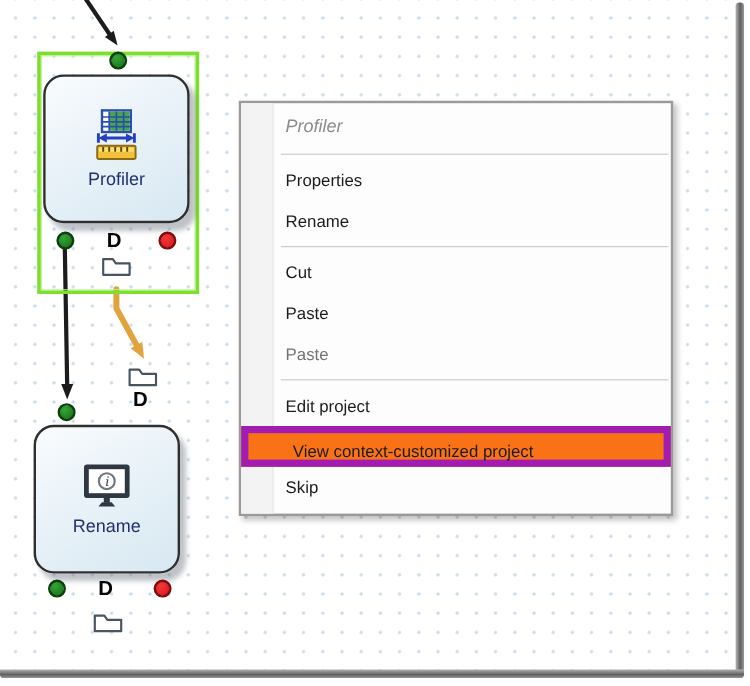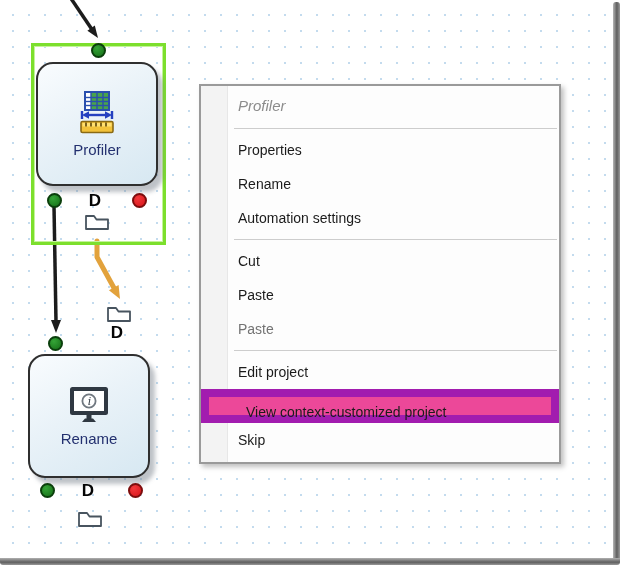--- a/index.html
+++ b/index.html
@@ -39,21 +39,21 @@
         background:#fdfdfd;border:2px solid #9a9a9a;box-shadow:3px 3px 5px rgba(0,0,0,.25);
         padding:2px 0 5px 0;z-index:20;}
   .menu-gutter{position:absolute;left:0;top:0;bottom:0;width:26px;background:#f3f3f3;
         border-right:1px solid #e7e7e7;}
   .menu-header{position:relative;height:36px;line-height:36px;padding-left:37px;
         font-size:15px;font-style:italic;color:#8c8c8c;}
   .menu-sep{position:relative;height:1px;background:#cdcdcd;margin:4px 2px 4px 33px;}
   .menu-item{position:relative;height:34px;line-height:34px;padding-left:37px;
         font-size:14px;font-weight:400;color:#1b1b1b;}
   .menu-item.disabled{color:#737373;}
-  .menu-item.highlighted{background:#ec4899;border:8px solid #a21caf;box-sizing:border-box;
+  .menu-item.highlighted{background:#f97316;border:6px solid #a21caf;box-sizing:border-box;
         line-height:30px;}
 </style>
 </head>
 <body>
 
 <div class="screen">
   <div class="dots"></div>
 
   <svg class="wires" width="625" height="572" viewBox="0 0 625 572">
     <g>
@@ -130,21 +130,20 @@
   <svg class="fld" style="left:77px;top:509px;" width="26" height="19" viewBox="0 0 26 19">
     <path d="M2 17 L2 4 L10 4 L12.5 7.5 L24 7.5 L24 17 Z" fill="#ffffff" stroke="#48545f" stroke-width="1.8" stroke-linejoin="round"></path>
   </svg>
 
   <div class="context-menu">
     <div class="menu-gutter"></div>
     <div class="menu-header">Profiler</div>
     <div class="menu-sep"></div>
     <div class="menu-item">Properties</div>
     <div class="menu-item">Rename</div>
-    <div class="menu-item">Automation settings</div>
     <div class="menu-sep"></div>
     <div class="menu-item">Cut</div>
     <div class="menu-item">Paste</div>
     <div class="menu-item disabled">Paste</div>
     <div class="menu-sep"></div>
     <div class="menu-item">Edit project</div>
     <div class="menu-item highlighted">View context-customized project</div>
     <div class="menu-item">Skip</div>
   </div>
 

